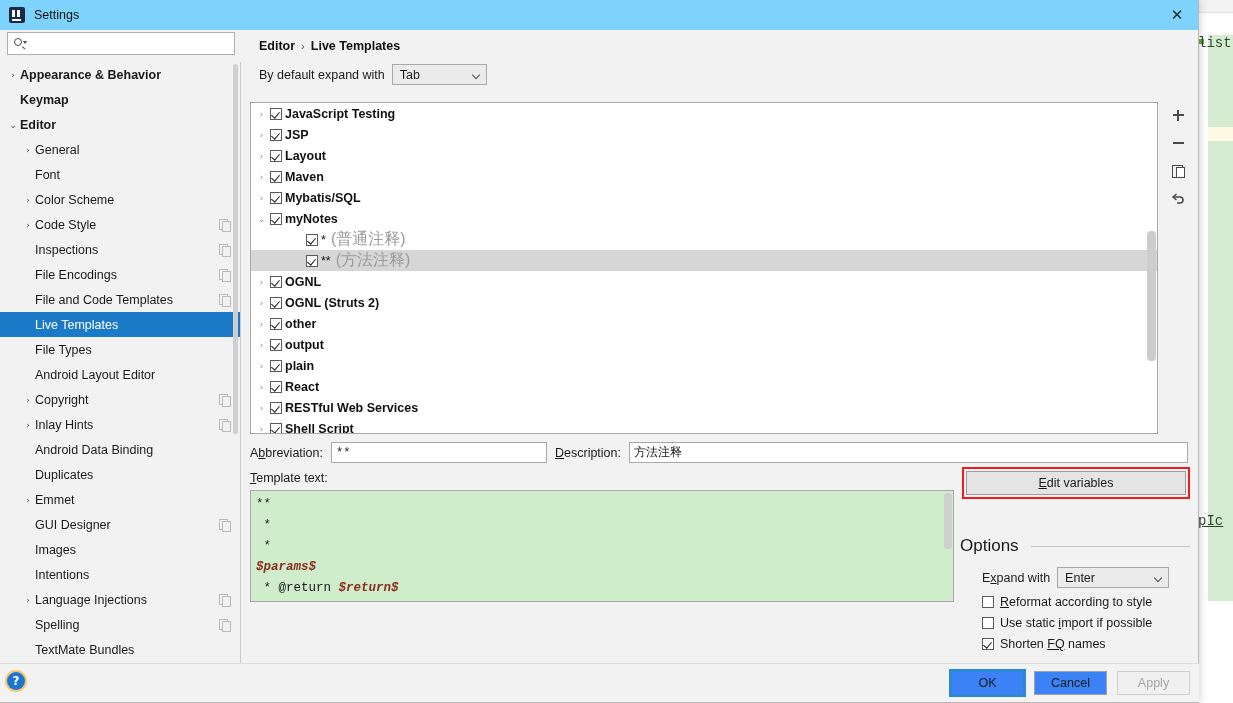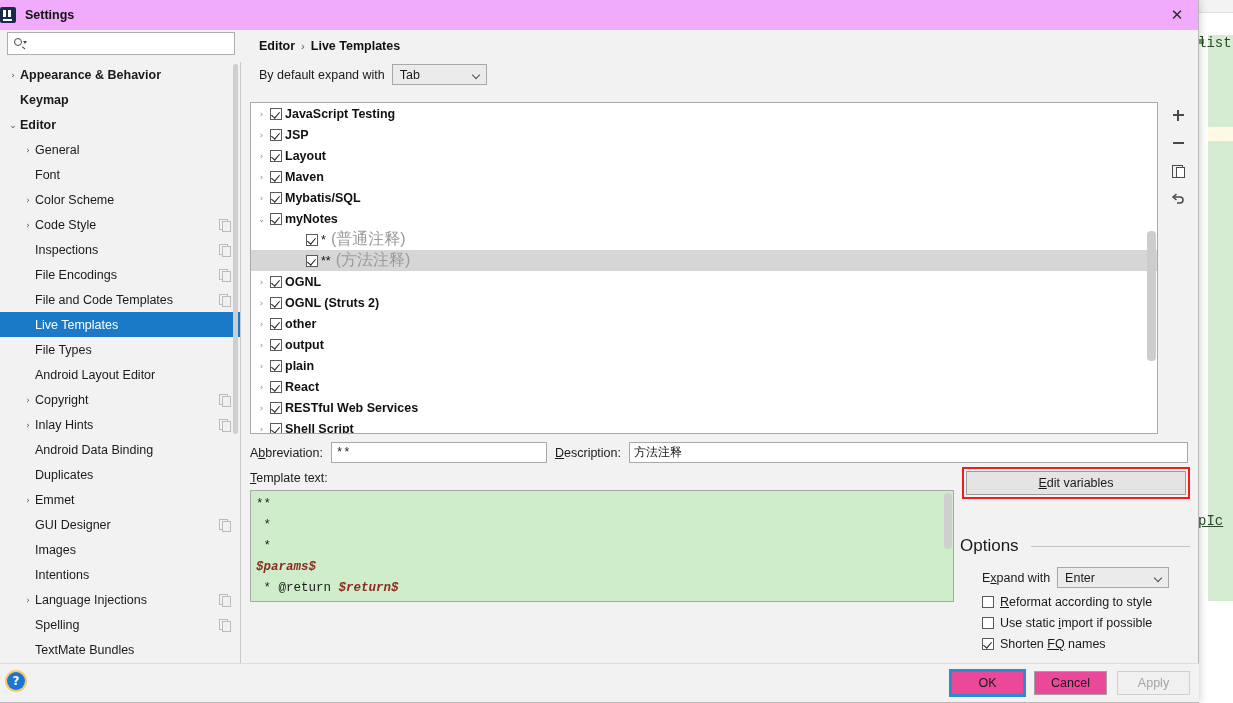--- a/index.html
+++ b/index.html
@@ -35,22 +35,22 @@
 
   
   #settings-dialog {
     position: absolute; left: 0; top: 0; width: 1199px; height: 703px;
     background: #f2f2f2; border: 1px solid #b8b8b8; border-top: none; border-left: none;
     box-shadow: 0 0 9px rgba(0,0,0,.22);
   }
 
   
   #titlebar {
-    height: 30px; background: #f0abfc;
-    display: flex; align-items: center; padding-left: 0; position: relative; font-weight: bold;
+    height: 30px; background: #7dd3fc;
+    display: flex; align-items: center; padding-left: 9px; position: relative;
   }
   #app-icon {
     width: 16px; height: 16px; flex: none; background: #1b2a4a;
     border-radius: 2px; position: relative; margin-right: 9px;
   }
   #app-icon::before, #app-icon::after {
     content: ""; position: absolute; background: #fff;
   }
   #app-icon::before { left: 3px; top: 3px; width: 3px; height: 7px; }
   #app-icon::after  { left: 8px; top: 3px; width: 3px; height: 7px; }
@@ -285,21 +285,21 @@
     border-radius: 50%; background: #1a76d2; color: #fff;
     display: flex; align-items: center; justify-content: center;
     font-size: 12px; font-weight: bold; cursor: default;
     box-shadow: 0 0 0 2px rgba(255,165,0,.55);
     font-family: "DejaVu Sans", sans-serif;
   }
   #dlg-buttons {
     position: absolute; right: 9px; top: 7px; display: flex; gap: 10px;
   }
   .dlg-btn {
-    width: 73px; height: 24px; background: #ec4899; border: 1px solid #a2a2a2;
+    width: 73px; height: 24px; background: #3b82f6; border: 1px solid #a2a2a2;
     display: flex; align-items: center; justify-content: center;
     font-size: 12.5px; cursor: default;
   }
   .dlg-btn.focus { box-shadow: 0 0 0 2px #2d8ad1; border-color: #2d8ad1; }
   .dlg-btn.disabled { color: #a5a5a5; background: #f0f0f0; border-color: #cfcfcf; }
 </style>
 </head>
 <body>
 
 <div id="ide-bg">

